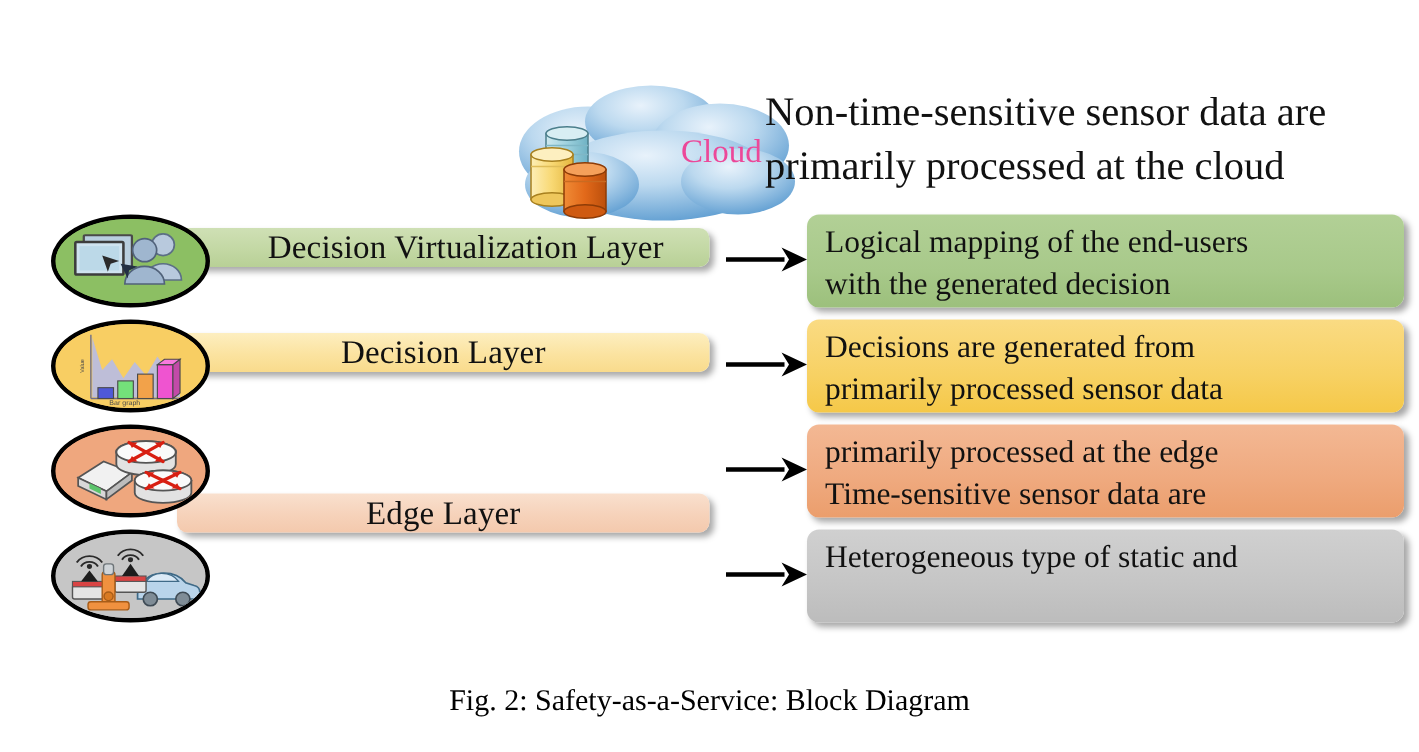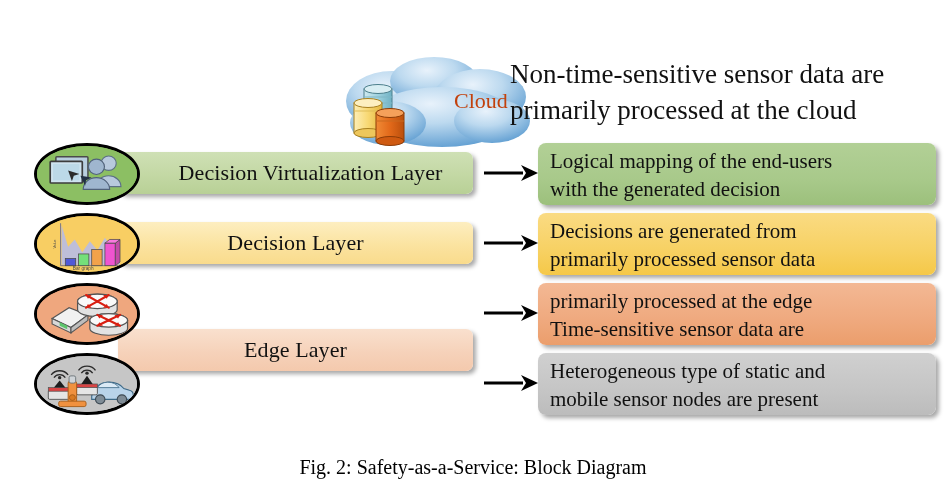--- a/index.html
+++ b/index.html
@@ -27,21 +27,21 @@
     top: 55px;
     width: 220px;
     height: 100px;
   }
   .cloud-svg { display: block; }
   .cloud-label {
     position: absolute;
     left: 124px;
     top: 33px;
     font-size: 22px;
-    color: #c2410c;
+    color: #ec4899;
     white-space: nowrap;
   }
 
   .cloud-caption {
     position: absolute;
     left: 510px;
     top: 57px;
     width: 420px;
     font-size: 27px;
     line-height: 1.33;
@@ -59,21 +59,21 @@
   .row-0 { top: 143px; }
   .row-1 { top: 213px; }
   .row-2 { top: 283px; }
   .row-3 { top: 353px; }
 
   .layer-bar {
     position: absolute;
     left: 118px;
     top: 9px;
     width: 355px;
-    height: 42px;
+    height: 26px;
     border-radius: 7px;
     box-shadow: 3px 3px 4px rgba(0,0,0,0.34);
     display: flex;
     align-items: center;
     justify-content: center;
     box-sizing: border-box;
   }
   .layer-bar .layer-text {
     font-size: 22px;
     color: #111111;
@@ -384,19 +384,18 @@
       </svg>
     </div>
     <div class="arrow">
       <svg width="56" height="22" viewBox="0 0 56 22">
         <line x1="1" y1="11" x2="40" y2="11" stroke="#000" stroke-width="3"></line>
         <path d="M38 3 L55 11 L38 19 L43 11 Z" fill="#000"></path>
       </svg>
     </div>
     <div class="callout" style="background:linear-gradient(to bottom,#d0d0d0 0%,#c5c5c5 60%,#bcbcbc 100%);">
       <span class="ct">Heterogeneous type of static and</span>
-      <span class="ct">mobile sensor nodes are present</span>
     </div>
   </div>
 
   <div class="fig-caption">Fig. 2: Safety-as-a-Service: Block Diagram</div>
 
 </div>
 
 </body></html>

